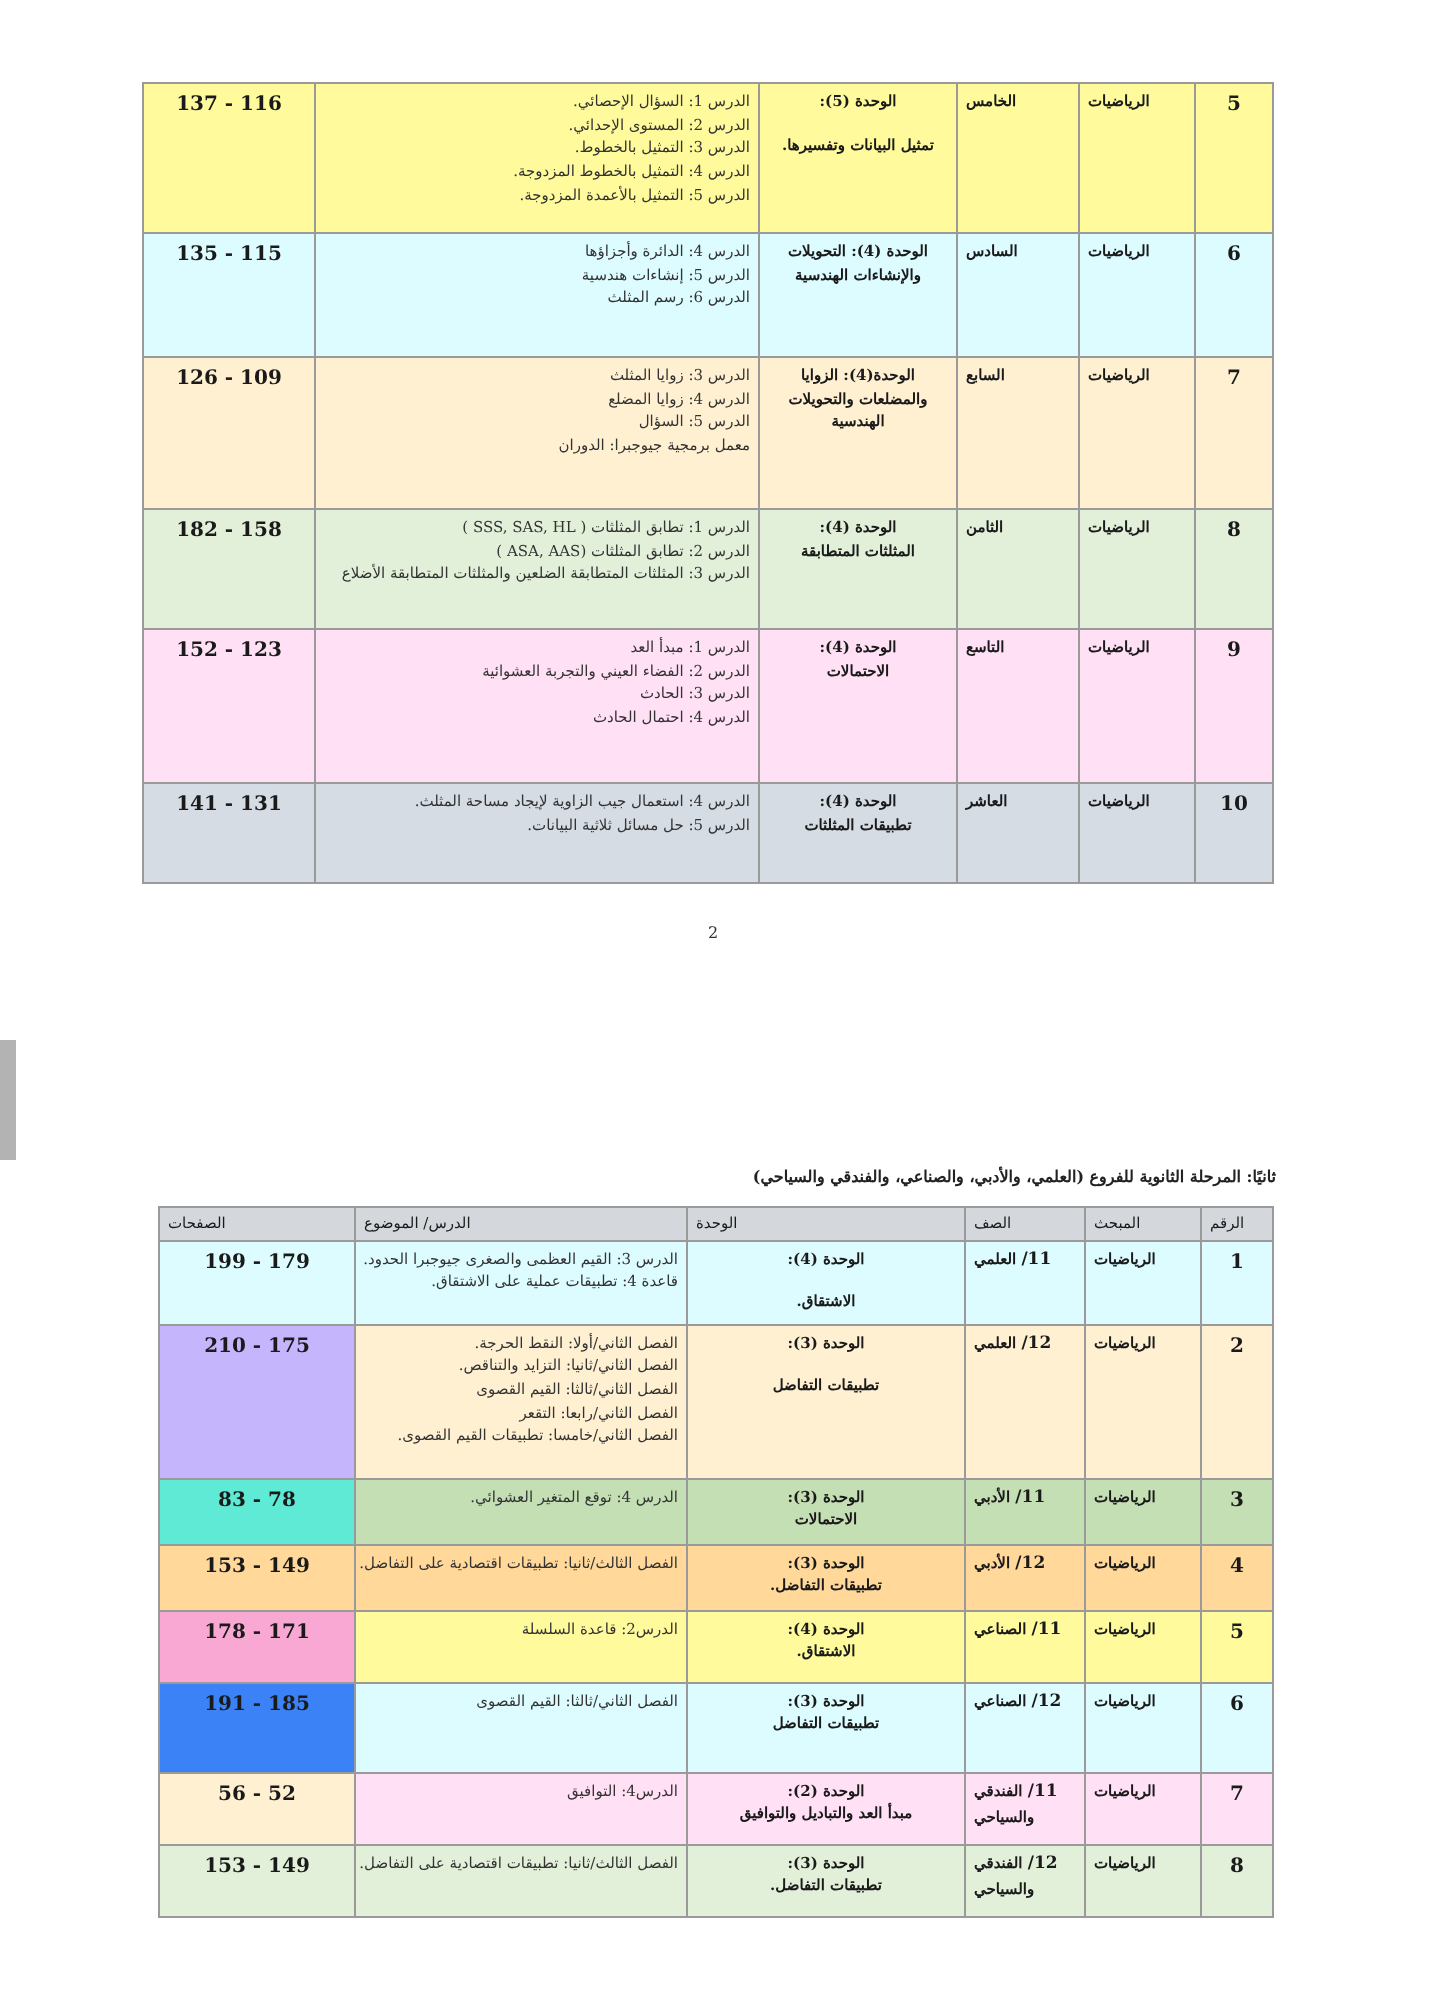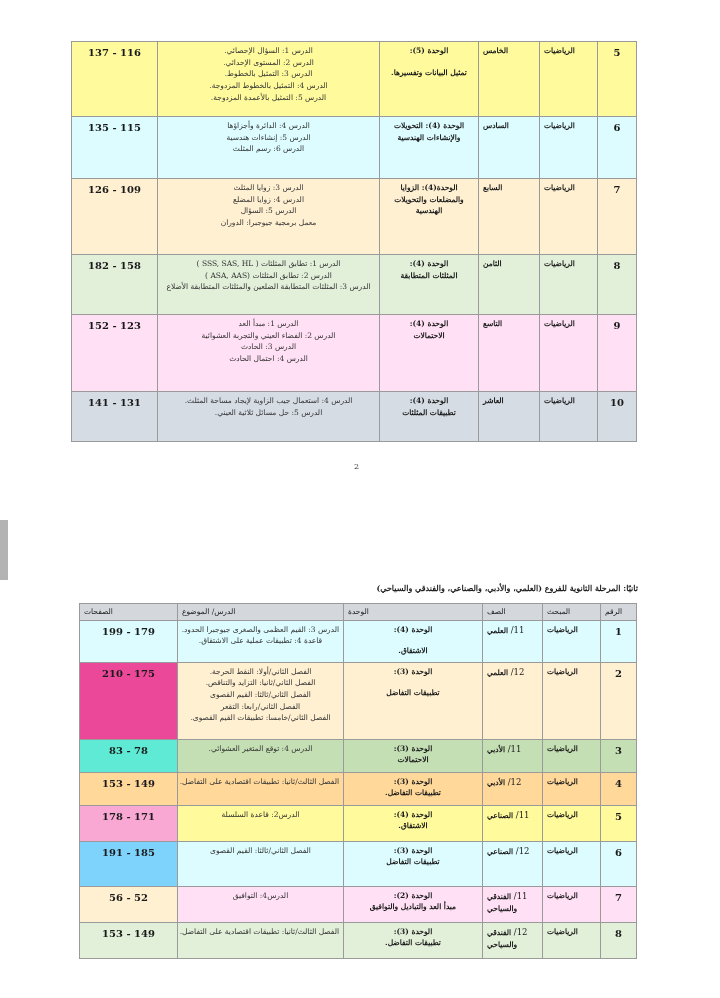--- a/index.html
+++ b/index.html
@@ -15,23 +15,23 @@
     table.curr {
       position: absolute; border-collapse: collapse; direction: rtl;
       table-layout: fixed;
     }
     table.curr td, table.curr th {
       border: 1px solid #9a9a9a; vertical-align: top;
       padding: 3px 4px; font-size: 7.5px; line-height: 1.55;
     }
     .num { font-weight: bold; font-size: 10px !important; text-align: center; }
     .subject, .grade { text-align: left; font-weight: bold; }
-    .grade-n { font-weight: normal; font-size: 8.5px; }
+    .grade-n { font-weight: bold; font-size: 8.5px; }
     .unit { text-align: center; font-weight: bold; }
-    .lesson { text-align: center; color: #333; }
+    .lesson { text-align: right; color: #333; }
     .lesson div { white-space: nowrap; }
     .pages { text-align: center; font-weight: bold; font-size: 10px !important; direction: ltr; }
     #t1 { left: 71px; top: 41px; width: 565px; }
     #t2 { left: 79px; top: 603px; width: 557px; }
     #t2 th { background: #d4d8dc; font-weight: normal; font-size: 7.5px; text-align: left; padding: 2px 4px; }
     .page-num {
       position: absolute; left: 354px; top: 462px; font-size: 8px;
       font-family: "DejaVu Serif", serif; color: #333;
     }
     .section-title {
@@ -138,21 +138,21 @@
       <tr style="background: rgb(214, 220, 228); height: 50px;">
         <td class="num">10</td>
         <td class="subject">الرياضيات</td>
         <td class="grade">العاشر</td>
         <td class="unit">
           <div>الوحدة (4):</div>
           <div>تطبيقات المثلثات</div>
         </td>
         <td class="lesson">
           <div>الدرس 4: استعمال جيب الزاوية لإيجاد مساحة المثلث.</div>
-          <div>الدرس 5: حل مسائل ثلاثية العيني.</div>
+          <div>الدرس 5: حل مسائل ثلاثية البيانات.</div>
         </td>
         <td class="pages">141 - 131</td>
       </tr>
     </tbody>
 </table>
 
 <div class="page-num">2</div>
 
 <div class="section-title">ثانيًا: المرحلة الثانوية للفروع (العلمي، والأدبي، والصناعي، والفندقي والسياحي)</div>
 
@@ -204,21 +204,21 @@
           <div class="unit-gap"></div>
           <div>تطبيقات التفاضل</div>
         </td>
         <td class="lesson">
           <div>الفصل الثاني/أولا: النقط الحرجة.</div>
           <div>الفصل الثاني/ثانيا: التزايد والتناقص.</div>
           <div>الفصل الثاني/ثالثا: القيم القصوى</div>
           <div>الفصل الثاني/رابعا: التقعر</div>
           <div>الفصل الثاني/خامسا: تطبيقات القيم القصوى.</div>
         </td>
-        <td class="pages" style="background: #ec4899; margin-left: 44px;">210 - 175</td>
+        <td class="pages" style="background: #c4b5fd; margin-left: 44px;">210 - 175</td>
       </tr>
       <tr style="background: rgb(197, 223, 180); height: 33px;">
         <td class="num">3</td>
         <td class="subject">الرياضيات</td>
         <td class="grade">
           <div><span class="grade-n">11/</span> <span>الأدبي</span></div>
         </td>
         <td class="unit">
           <div>الوحدة (3):</div>
           <div>الاحتمالات</div>
@@ -264,21 +264,21 @@
         <td class="grade">
           <div><span class="grade-n">12/</span> <span>الصناعي</span></div>
         </td>
         <td class="unit">
           <div>الوحدة (3):</div>
           <div>تطبيقات التفاضل</div>
         </td>
         <td class="lesson">
           <div>الفصل الثاني/ثالثا: القيم القصوى</div>
         </td>
-        <td class="pages" style="background: #7dd3fc;">191 - 185</td>
+        <td class="pages" style="background: #3b82f6;">191 - 185</td>
       </tr>
       <tr style="background: rgb(255, 224, 245); height: 36px;">
         <td class="num">7</td>
         <td class="subject">الرياضيات</td>
         <td class="grade">
           <div><span class="grade-n">11/</span> <span>الفندقي</span></div>
           <div>والسياحي</div>
         </td>
         <td class="unit">
           <div>الوحدة (2):</div>

